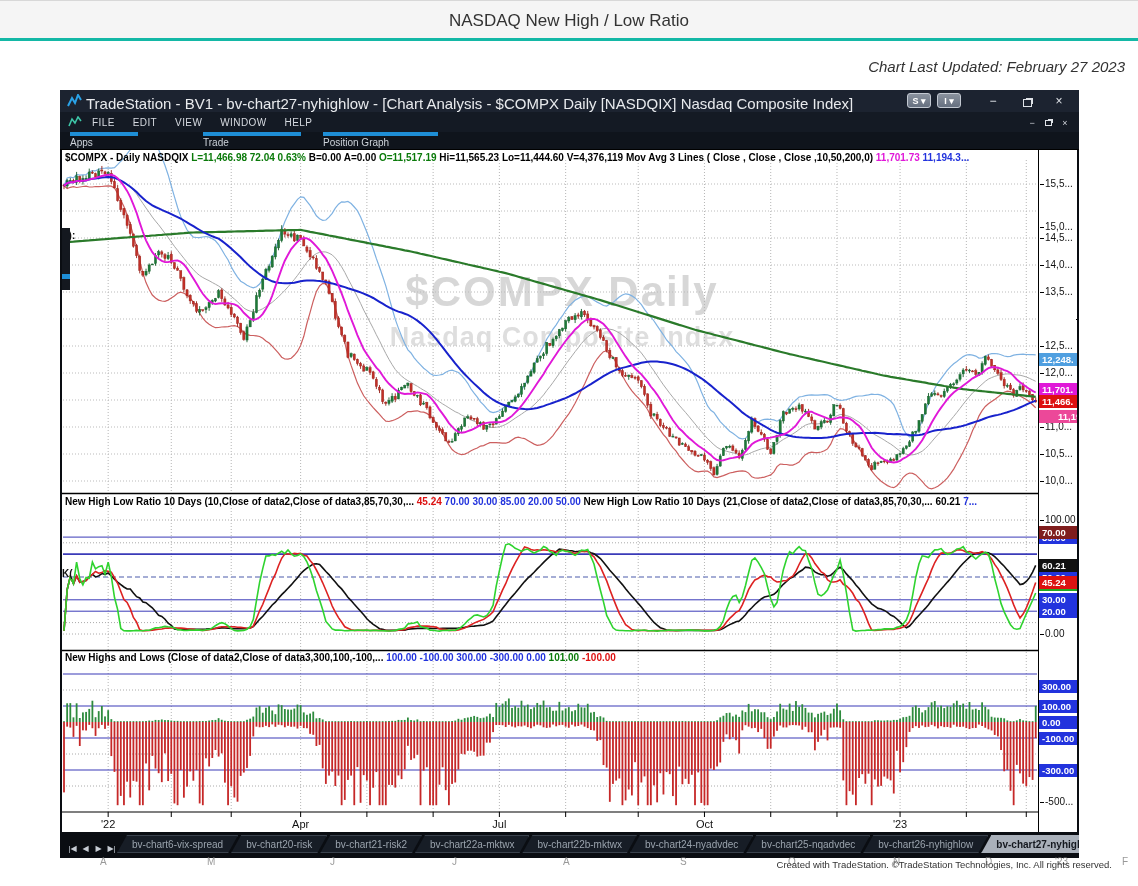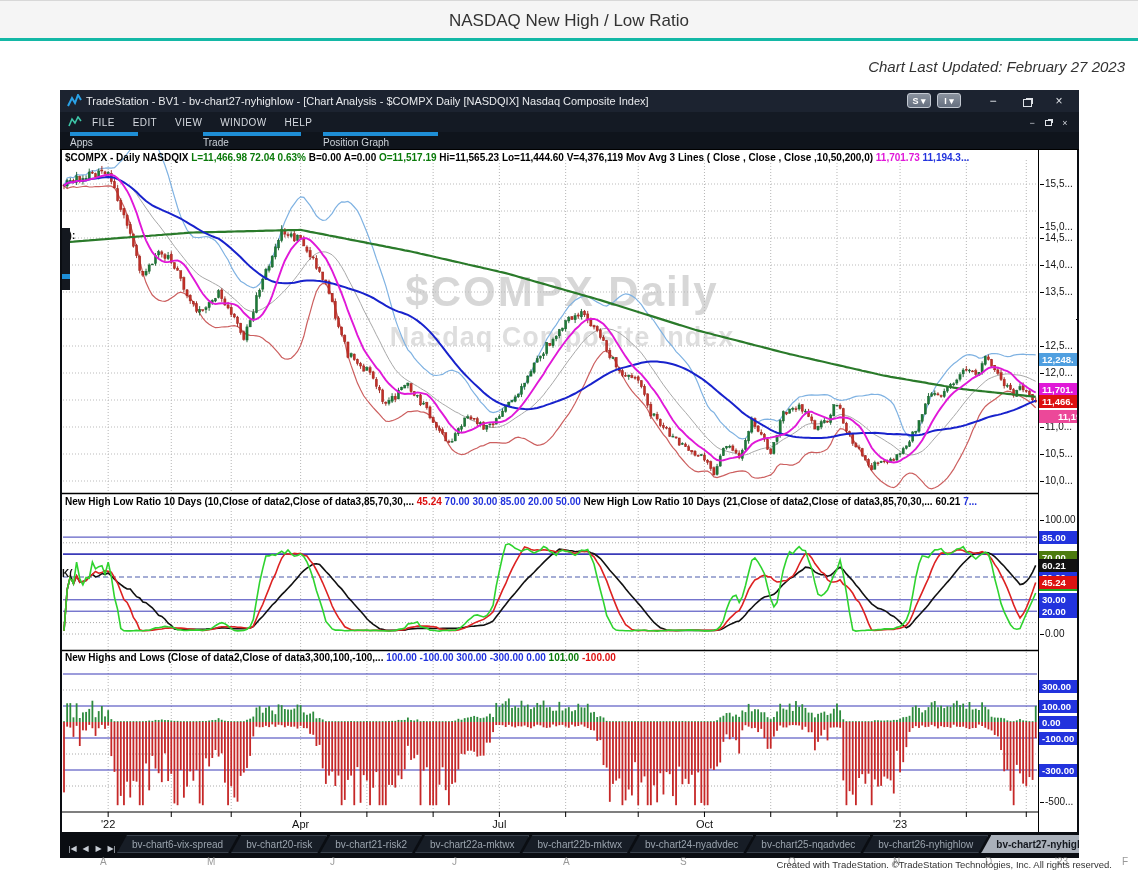--- a/index.html
+++ b/index.html
@@ -6,21 +6,21 @@
     font-family:"Liberation Sans",sans-serif;}
   .abs{position:absolute;}
   
   #page-header{left:0;top:0;width:1138px;height:41px;background:#f5f5f5;
     border-top:1px solid #d8d8d8;border-bottom:3px solid #14b8a6;box-sizing:border-box;}
   #page-title{width:100%;text-align:center;line-height:39px;font-size:17px;color:#333;}
   #updated-note{top:58px;right:13px;font-size:15px;font-style:italic;color:#333;}
   
   #ts-window{left:60px;top:90px;width:1019px;height:768px;background:#0a0d12;}
   #titlebar{left:0;top:0;width:1019px;height:22px;background:#1c2330;color:#e8eaed;}
-  #window-title{left:26px;top:5px;font-size:11px;white-space:nowrap;}
+  #window-title{left:26px;top:5px;font-size:15px;white-space:nowrap;}
   .tsbtn{top:3px;width:24px;height:15px;border:1px solid #c3c9d2;border-radius:3px;
     background:linear-gradient(#8a929e,#667080);color:#fff;font-size:9px;font-weight:bold;
     text-align:center;line-height:14px;box-sizing:border-box;}
   .winctl{top:2px;color:#dfe3e8;font-size:12px;width:16px;text-align:center;line-height:18px;}
   .restore-box{display:inline-block;width:7px;height:6px;border:1px solid #dfe3e8;
     box-shadow:2px -2px 0 -1px #dfe3e8;}
   #menubar{left:0;top:22px;width:1019px;height:20px;background:#141a24;}
   .menu-item{display:inline-block;color:#d6dae0;font-size:10px;letter-spacing:.4px;
     margin-right:18px;line-height:20px;}
   .mini-ctl{color:#cfd3da;font-size:9px;width:12px;text-align:center;display:inline-block;line-height:20px;}
@@ -1449,21 +1449,21 @@
         <div class="axlab" style="top: 298px;"><span class="tick"></span><span>10,5...</span></div>
         <div class="axlab" style="top: 325px;"><span class="tick"></span><span>10,0...</span></div>
         <div class="axlab" style="top: 364px;"><span class="tick"></span><span>100.00</span></div>
         <div class="axlab" style="top: 478px;"><span class="tick"></span><span>0.00</span></div>
         <div class="axlab" style="top: 646px;"><span class="tick"></span><span>-500...</span></div>
         <div class="badge" style="top: 203.108px; background: rgb(79, 159, 224);">12,248.</div>
         <div class="badge" style="top: 232.646px; background: rgb(224, 24, 216);">11,701.</div>
         <div class="badge" style="top: 245.336px; background: rgb(221, 17, 17);">11,466.</div>
         <div class="badge" style="top: 260.024px; background: #ec4899; padding-left: 19px;">11,194.</div>
         <div class="badge" style="top: 380.6px; background: rgb(34, 51, 221);">85.00</div>
-        <div class="badge" style="top: 401px; background: #4d7c0f;">70.00</div>
+        <div class="badge" style="top: 376px; background: #7f1d1d;">70.00</div>
         <div class="badge" style="top: 420.5px; background: rgb(34, 51, 221);">50.00</div>
         <div class="badge" style="top: 433.26px; background: rgb(34, 170, 34); height: 8px;"></div>
         <div class="badge" style="top: 408.861px; background: rgb(17, 17, 17);">60.21</div>
         <div class="badge" style="top: 425.926px; background: rgb(221, 17, 17);">45.24</div>
         <div class="badge" style="top: 443.3px; background: rgb(34, 51, 221);">30.00</div>
         <div class="badge" style="top: 454.7px; background: rgb(34, 51, 221);">20.00</div>
         <div class="badge" style="top: 517.5px; background: rgb(34, 51, 221); margin-top: 12px;">300.00</div>
         <div class="badge" style="top: 549.5px; background: rgb(34, 51, 221);">100.00</div>
         <div class="badge" style="top: 565.5px; background: rgb(34, 51, 221);">0.00</div>
         <div class="badge" style="top: 581.5px; background: rgb(34, 51, 221);">-100.00</div>

